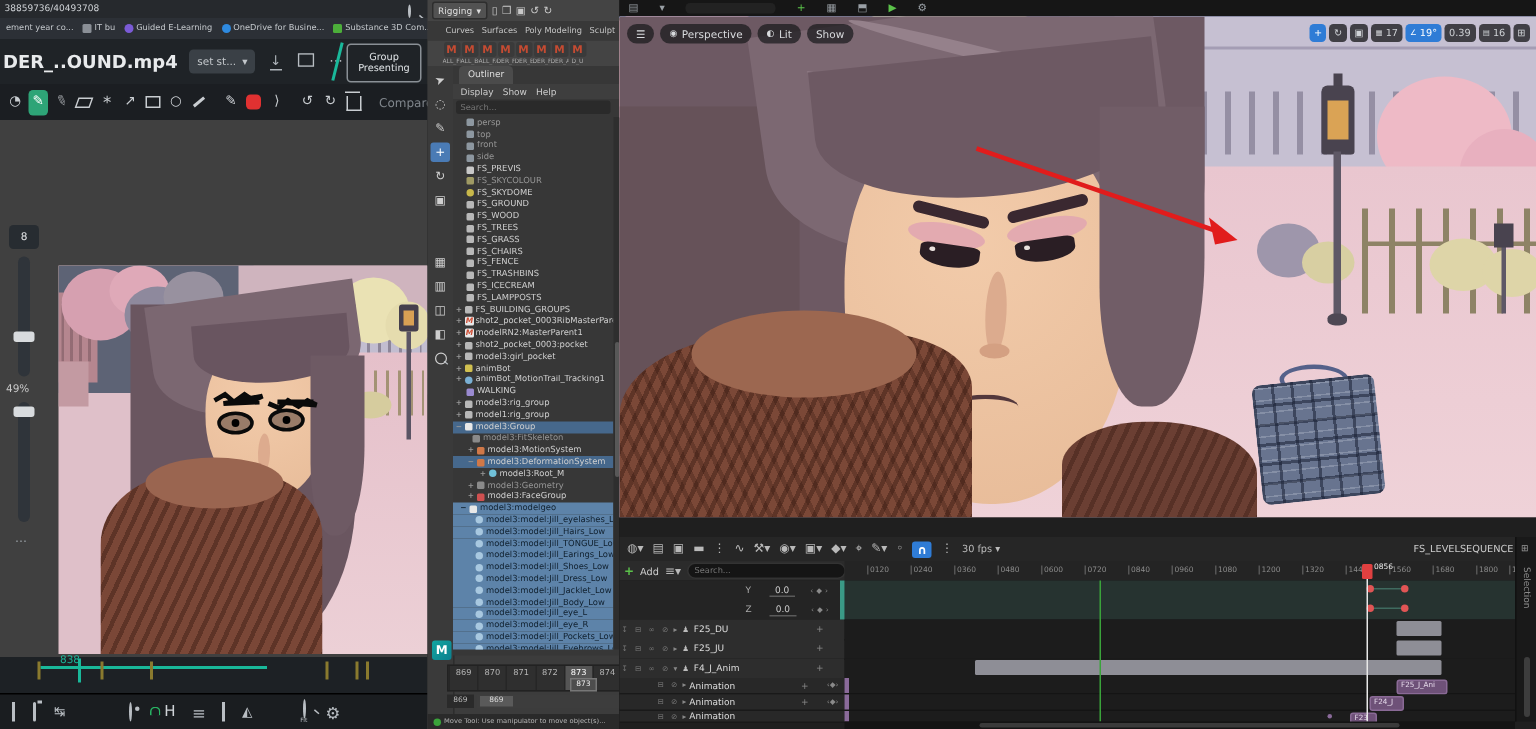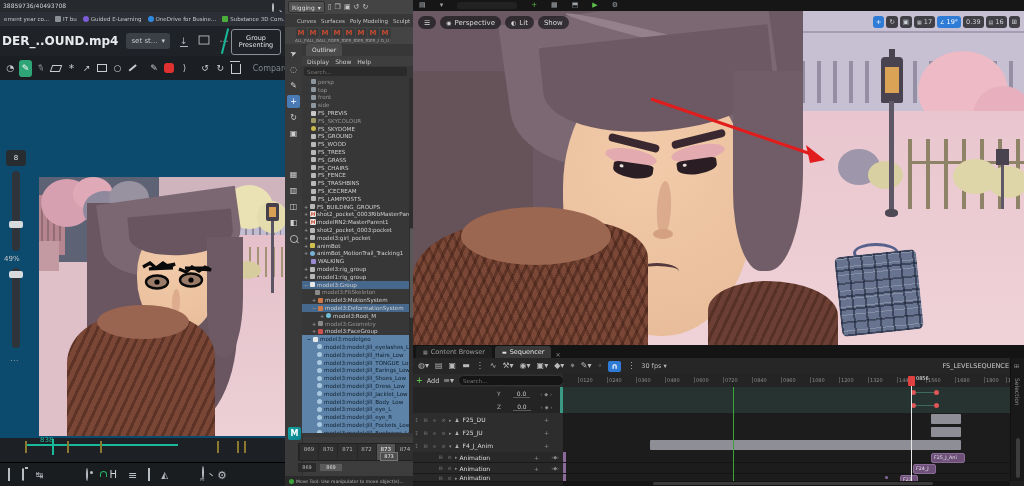--- a/index.html
+++ b/index.html
@@ -2,21 +2,21 @@
 <html><head>
 <meta charset="utf-8">
 <style>
   html,body{margin:0;padding:0;background:#000;}
   #root{position:relative;width:1024px;height:486px;overflow:hidden;background:#111;
         font-family:"DejaVu Sans",sans-serif;-webkit-font-smoothing:antialiased;}
   .a{position:absolute;}
   .r{border-radius:50%;}
   .tx{color:#c8c8c8;font-size:6px;line-height:1;}
   
-  #browser{left:0;top:0;width:285px;height:486px;background:#0c4a6e;}
+  #browser{left:0;top:0;width:285px;height:486px;background:#404040;}
   .chrome{left:0;top:0;width:285px;height:12px;background:#26292d;color:#cfd2d6;font-size:6px;line-height:12px;padding-left:3px;}
   .bmbar{left:0;top:12px;width:285px;height:14px;background:#2c3036;display:flex;align-items:center;gap:6px;padding-left:4px;font-size:5.5px;color:#c3c7cb;}
   .bm{display:flex;align-items:center;gap:2px;white-space:nowrap;}
   .bmi{width:6px;height:6px;border-radius:1px;}
   .rvhead{left:0;top:26px;width:285px;height:30px;background:#1f2327;display:flex;align-items:center;}
   .title{font-size:12px;color:#e8eaec;font-weight:bold;margin-left:2px;white-space:nowrap;}
   .statusdd{margin-left:8px;background:#3a4046;border-radius:3px;height:16px;display:flex;align-items:center;padding:0 5px;font-size:7px;color:#c3c7cb;gap:4px;}
   .hbtn{color:#aeb4ba;font-size:9px;margin-left:10px;}
   .present{position:absolute;right:4px;top:3px;width:48px;height:24px;border:1px solid #8a9096;border-radius:3px;color:#dfe3e6;font-size:6.5px;text-align:center;display:flex;align-items:center;justify-content:center;line-height:1.15;}
   .annobar{left:0;top:56px;width:285px;height:24px;background:#1b1e22;display:flex;align-items:center;gap:3px;padding-left:4px;}
@@ -689,31 +689,20 @@
           </span>
         <span class="snapbox">
             <span style="font-size:5px">▤</span>
             <span>16</span>
           </span>
         <span class="snapbox">⊞</span>
       </div>
     </div>
 
     <div id="sequencer" class="a">
-      <div class="a stabs">
-        <span class="stab">
-            <span style="font-size:5px">▦</span>
-            <span>Content Browser</span>
-          </span>
-        <span class="stab on">
-            <span style="font-size:5px">▬</span>
-            <span>Sequencer</span>
-          </span>
-        <span style="color:#888;font-size:6px;margin-left:4px">✕</span>
-      </div>
       <div class="a stoolbar">
         <span class="sg">◍▾</span>
         <span class="sg">▤</span>
         <span class="sg">▣</span>
         <span class="sg">▬</span>
         <span class="sg">⋮</span>
         <span class="sg">∿</span>
         <span class="sg">⚒▾</span>
         <span class="sg">◉▾</span>
         <span class="sg">▣▾</span>

